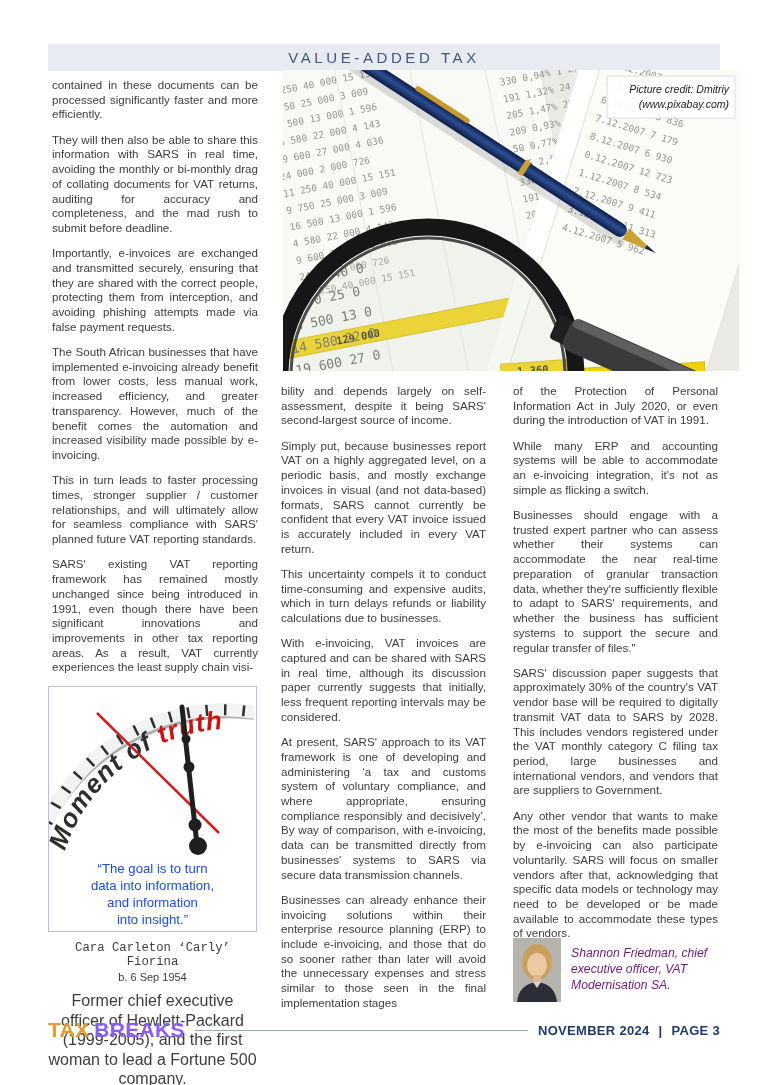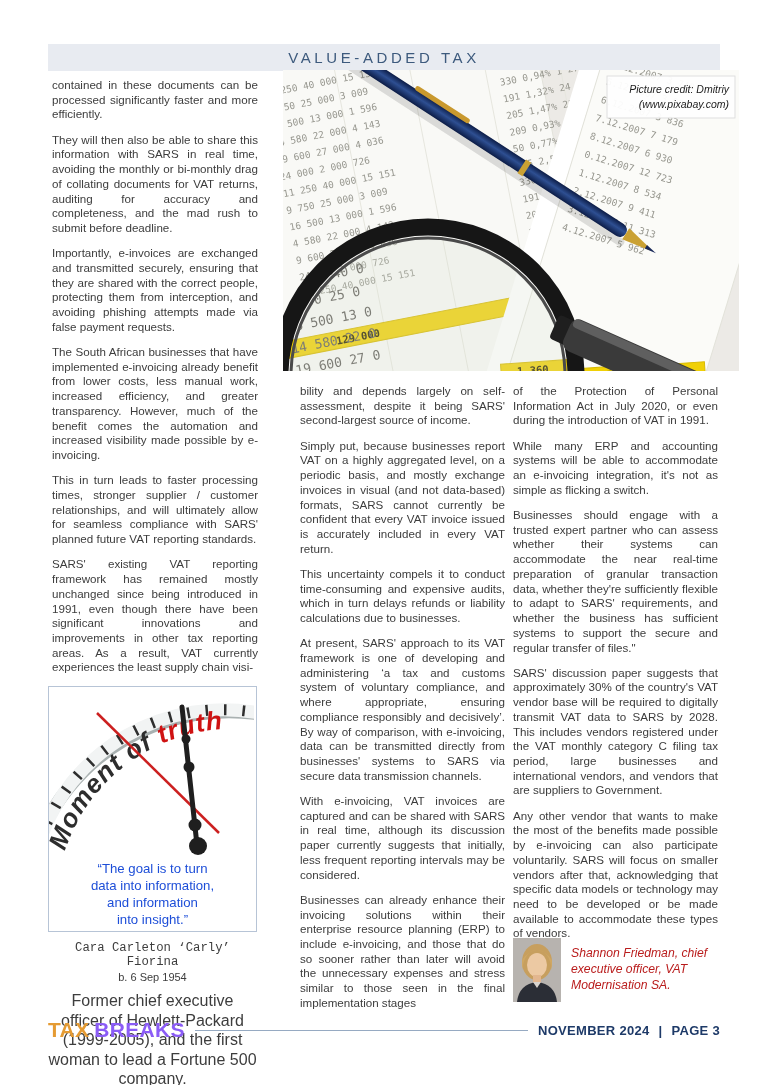--- a/index.html
+++ b/index.html
@@ -9,21 +9,21 @@
 
   
   .band{left:48px;top:44px;width:672px;height:27px;background:#e8ebf1;
         display:flex;align-items:center;justify-content:center;}
   .band-title{font-size:15px;font-weight:normal;letter-spacing:3.6px;color:#3d5a7d;}
 
   
   .col p{margin:0 0 10.5px 0;font-size:11.6px;line-height:1.27;
          text-align:justify;color:#3c3c3c;}
   #col1{left:52px;top:78px;width:206px;}
-  #col2{left:300px;top:384px;width:205px;}
+  #col2{left:281px;top:384px;width:205px;}
   #col3{left:513px;top:384px;width:205px;}
 
   
   .photo{left:283px;top:70px;width:456px;height:301px;}
   .photo svg{display:block;}
   .pnum{font-family:"DejaVu Sans Mono",monospace;font-size:9.5px;fill:#97978f;}
   .plbl{font-family:"DejaVu Sans",sans-serif;font-size:6.5px;font-style:italic;fill:#b2b2aa;}
   .pglass{font-family:"DejaVu Sans Mono",monospace;font-size:13px;fill:#7d7d76;}
   .phead{font-family:"DejaVu Sans",sans-serif;font-size:8px;font-weight:bold;fill:#4a3c00;}
   .phl{font-family:"DejaVu Sans Mono",monospace;font-size:10.5px;font-weight:bold;fill:#2a2400;}
@@ -37,21 +37,21 @@
 
   
   .attribution{left:48px;top:941px;width:209px;text-align:center;}
   .attr-name{font-size:12.3px;color:#3d3d3d;font-family:Liberation Mono, monospace;}
   .attr-birth{font-size:11px;color:#3d3d3d;margin-top:2px;}
   .attr-bio{font-size:16px;line-height:1.22;color:#3d3d3d;margin-top:8px;}
 
   
   .byline{left:513px;top:938px;width:206px;display:flex;gap:10px;}
   .byline-text{padding-top:8px;font-size:12.2px;line-height:1.3;
-               font-style:italic;color:#b91c1c;}
+               font-style:italic;color:#701a75;}
   .byline-text span{display:block;}
 
   
   .footer{left:48px;top:1018px;width:672px;height:24px;display:flex;align-items:center;}
   .brand{font-size:21px;font-weight:bold;letter-spacing:0.3px;white-space:nowrap;}
   .brand .tax{color:#e59b33;}
   .brand .breaks{color:#8b5cf6;margin-left:5px;}
   .foot-rule{flex:1;border-top:1.4px solid #96aac2;margin:0 10px;}
   .foot-right{font-size:13px;font-weight:bold;color:#1e3a68;letter-spacing:0.3px;white-space:nowrap;}
   .foot-right .sep{margin:0 9px;color:#1e3a68;}
@@ -195,22 +195,22 @@
   <p>Importantly, e-invoices are exchanged and transmitted securely, ensuring that they are shared with the correct people, protecting them from interception, and avoiding phishing attempts made via false payment requests.</p>
   <p>The South African businesses that have implemented e-invoicing already benefit from lower costs, less manual work, increased efficiency, and greater transparency.  However, much of the benefit comes the automation and increased visibility made possible by e-invoicing.</p>
   <p>This in turn leads to faster processing times, stronger supplier / customer relationships, and will ultimately allow for seamless compliance with SARS' planned future VAT reporting standards.</p>
   <p>SARS' existing VAT reporting framework has remained mostly unchanged since being introduced in 1991, even though there have been significant innovations and improvements in other tax reporting areas.  As a result, VAT currently experiences the least supply chain visi-</p>
 </div>
 
 <div id="col2" class="abs col">
   <p>bility and depends largely on self-assessment, despite it being SARS' second-largest source of income.</p>
   <p>Simply put, because businesses report VAT on a highly aggregated level, on a periodic basis, and mostly exchange invoices in visual (and not data-based) formats, SARS cannot currently be confident that every VAT invoice issued is accurately included in every VAT return.</p>
   <p>This uncertainty compels it to conduct time-consuming and expensive audits, which in turn delays refunds or liability calculations due to businesses.</p>
+  <p>With e-invoicing, VAT invoices are captured and can be shared with SARS in real time, although its discussion paper currently suggests that initially, less frequent reporting intervals may be considered.</p>
   <p>At present, SARS' approach to its VAT framework is one of developing and administering ‘a tax and customs system of voluntary compliance, and where appropriate, ensuring compliance responsibly and decisively’.  By way of comparison, with e-invoicing, data can be transmitted directly from businesses' systems to SARS via secure data transmission channels.</p>
-  <p>With e-invoicing, VAT invoices are captured and can be shared with SARS in real time, although its discussion paper currently suggests that initially, less frequent reporting intervals may be considered.</p>
   <p>Businesses can already enhance their invoicing solutions within their enterprise resource planning (ERP) to include e-invoicing, and those that do so sooner rather than later will avoid the unnecessary expenses and stress similar to those seen in the final implementation stages</p>
 </div>
 
 <div id="col3" class="abs col">
   <p>of the Protection of Personal Information Act in July 2020, or even during the introduction of VAT in 1991.</p>
   <p>While many ERP and accounting systems will be able to accommodate an e-invoicing integration, it's not as simple as flicking a switch.</p>
   <p>Businesses should engage with a trusted expert partner who can assess whether their systems can accommodate the near real-time preparation of granular transaction data, whether they're sufficiently flexible to adapt to SARS' requirements, and whether the business has sufficient systems to support the secure and regular transfer of files."</p>
   <p>SARS' discussion paper suggests that approximately 30% of the country's VAT vendor base will be required to digitally transmit VAT data to SARS by 2028. This includes vendors registered under the VAT monthly category C filing tax period, large businesses and international vendors, and vendors that are suppliers to Government.</p>
   <p>Any other vendor that wants to make the most of the benefits made possible by e-invoicing can also participate voluntarily.  SARS will focus on smaller vendors after that, acknowledging that specific data models or technology may need to be developed or be made available to accommodate these types of vendors.</p>
 </div>

